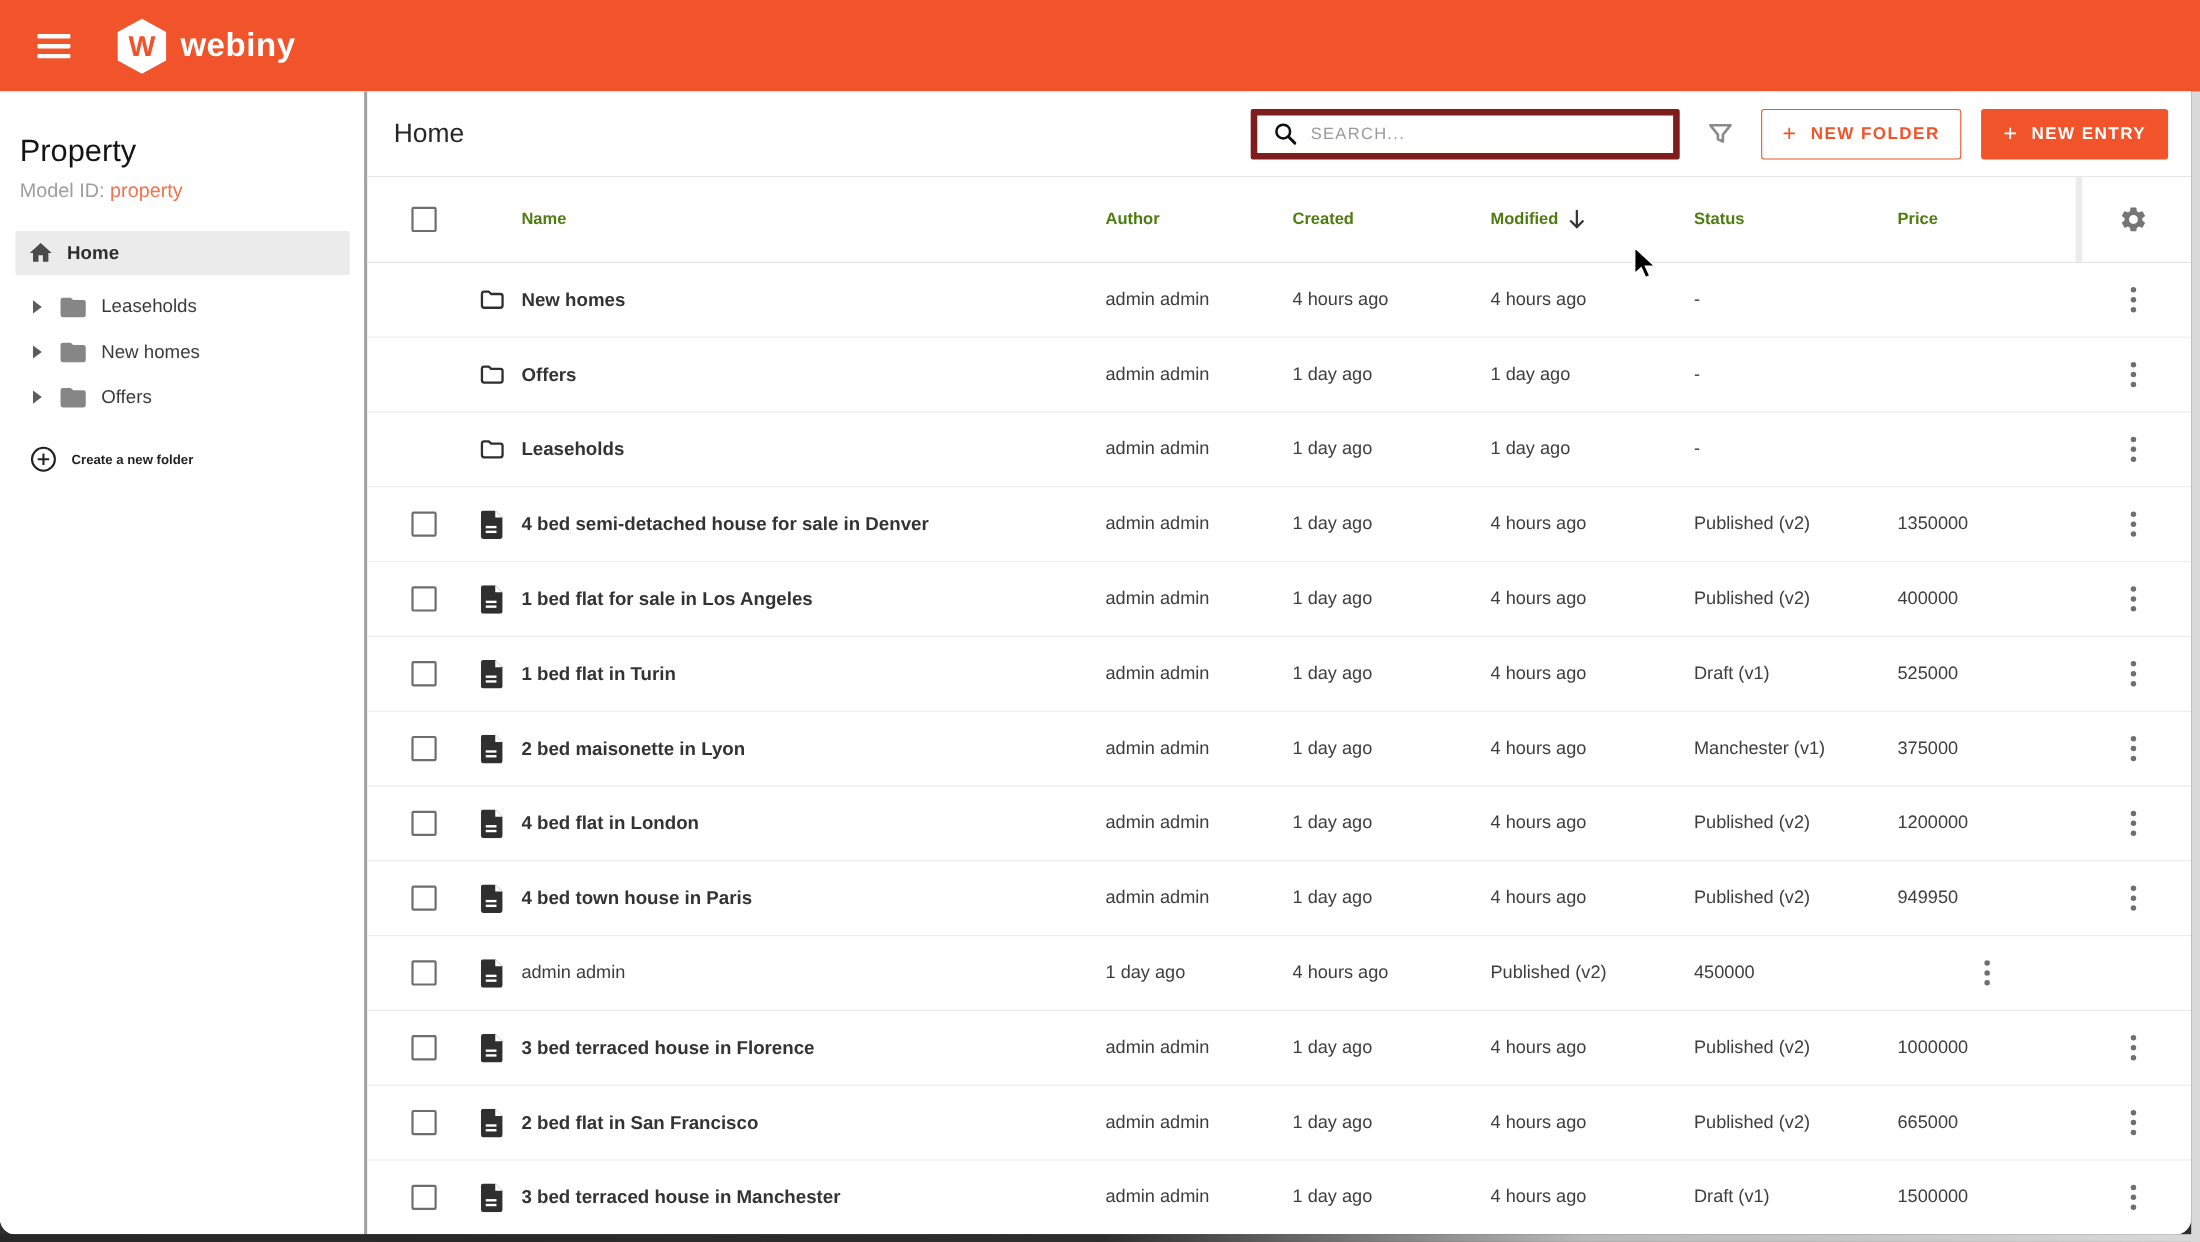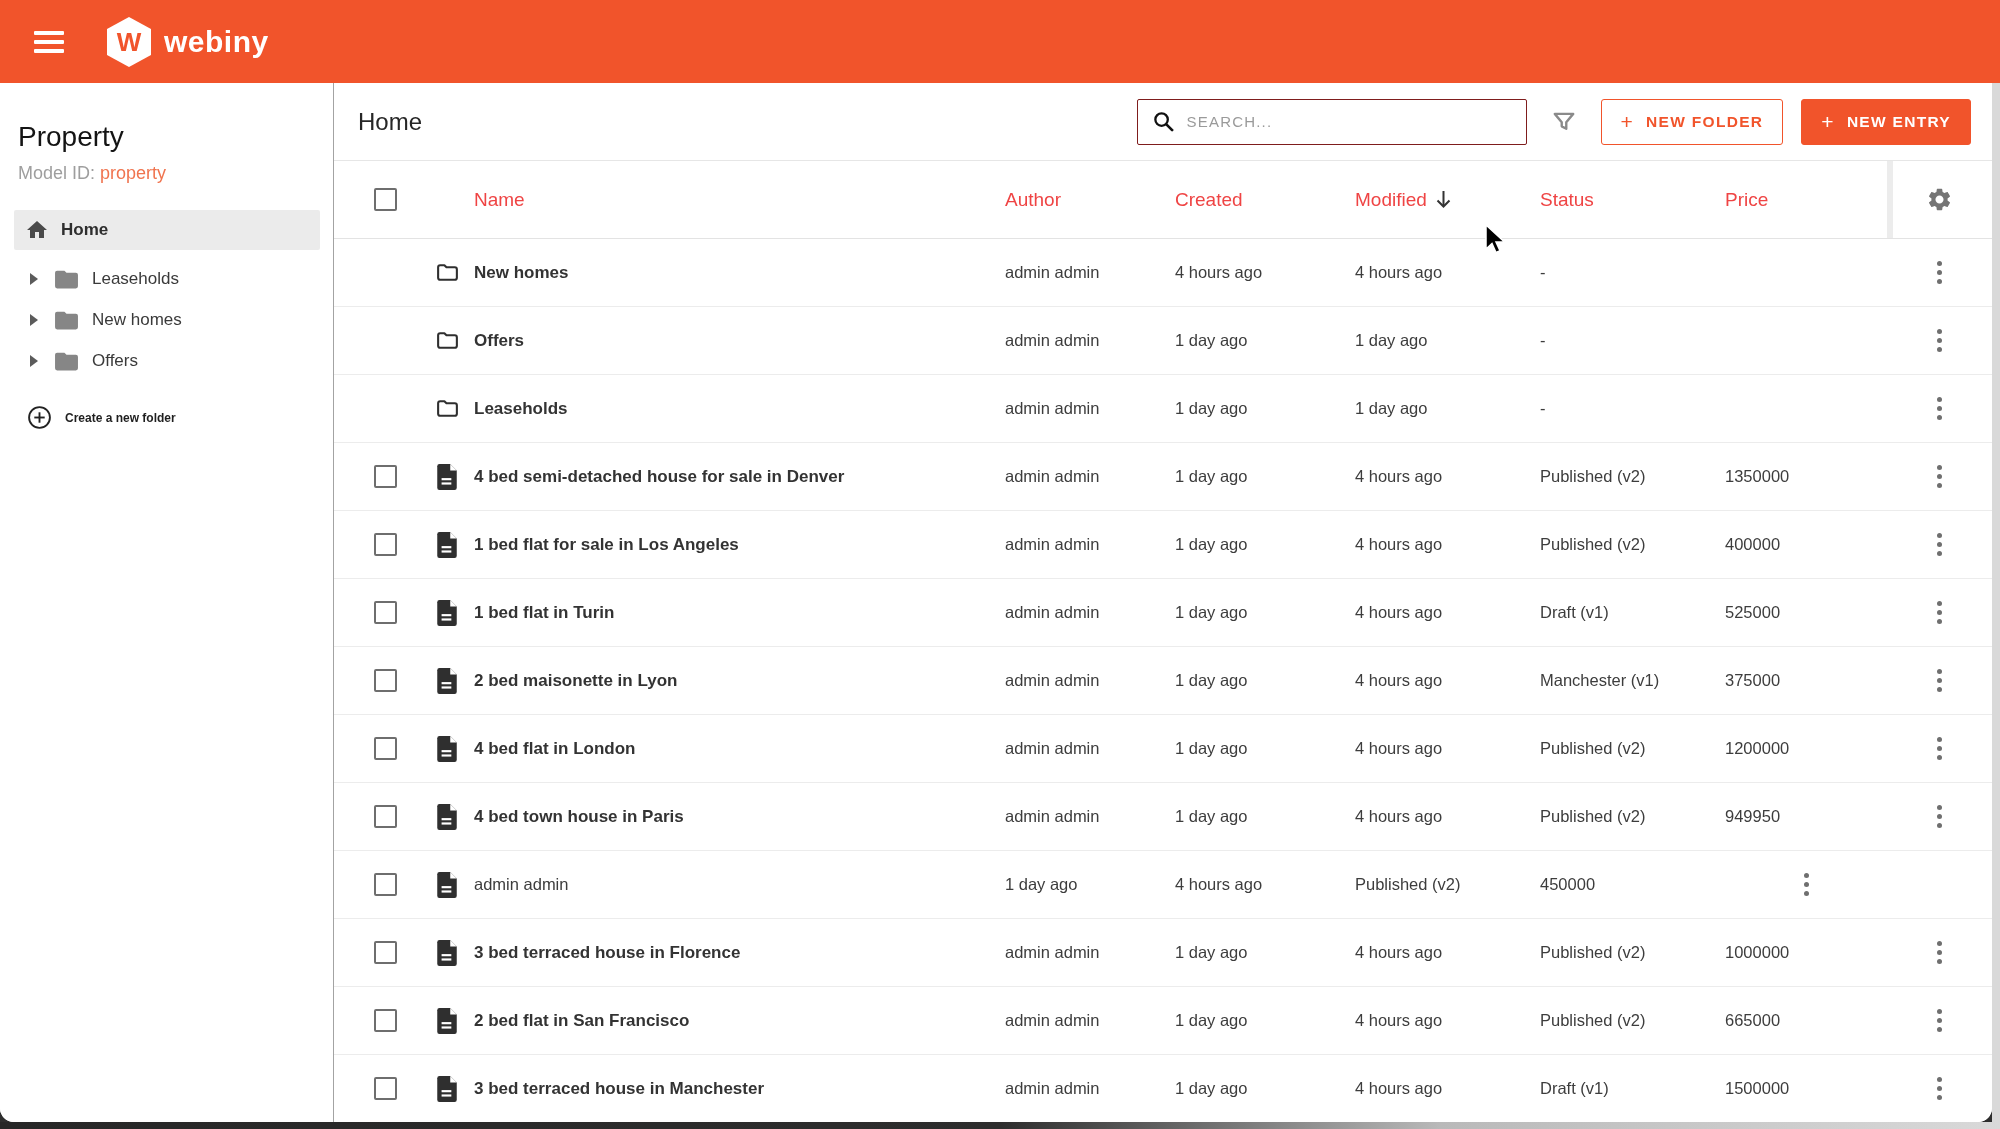--- a/index.html
+++ b/index.html
@@ -20,21 +20,21 @@
   .avatar { width:52px; height:52px; border-radius:50%; background:#2b7cba; display:flex; align-items:center; justify-content:center; cursor:pointer; }
 
   
   .card { position:absolute; left:0; top:83px; width:1992px; height:1039px; background:#fff;
           border-radius:0 0 14px 14px; overflow:hidden; display:flex; }
   .right-strip { position:absolute; right:0; top:83px; width:8px; height:1046px; background:#d9d9d9; }
   .bottom-strip { position:absolute; left:0; bottom:0; width:2000px; height:7px;
                   background:linear-gradient(90deg,#272727 0%,#2d2d2d 50%,#b9b9b9 72%,#d9d9d9 100%); }
 
   
-  .sidebar { width:334px; min-width:334px; background:#fff; border-right:1px solid #a3a3a3; padding-top:38px; }
+  .sidebar { width:334px; min-width:334px; background:#fff; border-right:3px solid #a3a3a3; padding-top:38px; }
   .sb-title { font-size:28px; font-weight:500; color:#141414; padding-left:18px; }
   .sb-model { font-size:18px; color:#9e9e9e; padding-left:18px; margin-top:10px; }
   .sb-model .model-id { color:#f0744f; }
   .sb-home { margin:26px 13px 0 14px; height:40px; background:#ebebeb; border-radius:2px;
              display:flex; align-items:center; padding-left:11px; gap:12px; cursor:pointer; }
   .sb-home-label { font-size:17px; font-weight:700; color:#2e2e2e; }
   .sb-tree { margin-top:8px; }
   .sb-tree-item { height:41px; display:flex; align-items:center; padding-left:30px; cursor:pointer; }
   .caret { width:0; height:0; border-top:6px solid transparent; border-bottom:6px solid transparent;
            border-left:8px solid #5b5b5b; margin-right:16px; }
@@ -42,37 +42,37 @@
   .sb-tree-label { font-size:17px; color:#3a3a3a; }
   .sb-create { margin:24px 0 0 27px; display:flex; align-items:center; gap:13px; cursor:pointer; }
   .sb-create-label { font-size:12px; font-weight:700; color:#1f1f1f; }
 
   
   .content { flex:1; display:flex; flex-direction:column; background:#fff; }
   .toolbar { height:78px; min-height:78px; display:flex; align-items:center; border-bottom:1px solid #e6e6e6;
              padding:0 21px 0 24px; }
   .page-title { font-size:24px; font-weight:500; color:#262626; }
   .toolbar-right { margin-left:auto; display:flex; align-items:center; gap:18px; }
-  .searchbox { width:390px; height:46px; border:1px solid #7f1d1d; border-radius:2px; background:#fff;
+  .searchbox { width:390px; height:46px; border:6px solid #7f1d1d; border-radius:2px; background:#fff;
                display:flex; align-items:center; padding:0 14px; gap:12px; }
   .searchbox input { border:none; outline:none; flex:1; font-family:inherit; font-size:15px; letter-spacing:1.2px;
                      color:#444; font-weight:500; }
   .searchbox input::placeholder { color:#9a9a9a; opacity:1; }
   .filter-btn { display:flex; align-items:center; cursor:pointer; margin:0 6px; }
   .btn { height:46px; display:flex; align-items:center; gap:12px; padding:0 19px; border-radius:3px;
          font-size:15.5px; font-weight:700; letter-spacing:1.3px; cursor:pointer; white-space:nowrap; }
   .btn .plus { font-size:21px; font-weight:500; line-height:1; }
   .btn-outline { border:1px solid #f1542b; color:#f1542b; background:#fff; }
   .btn-solid { background:#f1542b; color:#fff; border:1px solid #f1542b; }
 
   
   .grid-row { display:grid; grid-template-columns:40px 24px 36px 26px 14px 1fr 170px 180px 185px 185px 162px 105px;
               align-items:center; }
   .thead { height:78px; min-height:78px; border-bottom:1px solid #e3e3e3; position:relative; }
-  .th { font-size:19px; font-weight:400; color:#ef4444; display:flex; align-items:center; gap:8px; cursor:pointer; }
+  .th { font-size:15px; font-weight:700; color:#4d7c0f; display:flex; align-items:center; gap:8px; cursor:pointer; }
   .cell-action { display:flex; justify-content:center; align-items:center; height:100%; position:relative; }
   .thead .cell-action::before { content:""; position:absolute; left:0; top:0; width:6px; height:100%; background:#ececec; }
   .checkbox { width:23px; height:23px; border:2px solid #6e6e6e; border-radius:2px; background:#fff; cursor:pointer; }
   .tbody { flex:1; overflow:hidden; }
   .trow { height:68px; border-bottom:1px solid #ececec; cursor:pointer; }
   .name-icon { display:flex; align-items:center; justify-content:center; }
   .cell-name { font-size:17px; font-weight:700; color:#333; overflow:hidden; white-space:nowrap; text-overflow:ellipsis; padding-right:20px; }
   .cell-text { font-size:16.5px; color:#3d3d3d; }
   .trow.folder .checkbox { visibility:hidden; }
   .kebab { display:flex; flex-direction:column; gap:4px; align-items:center; cursor:pointer; padding:6px; }

